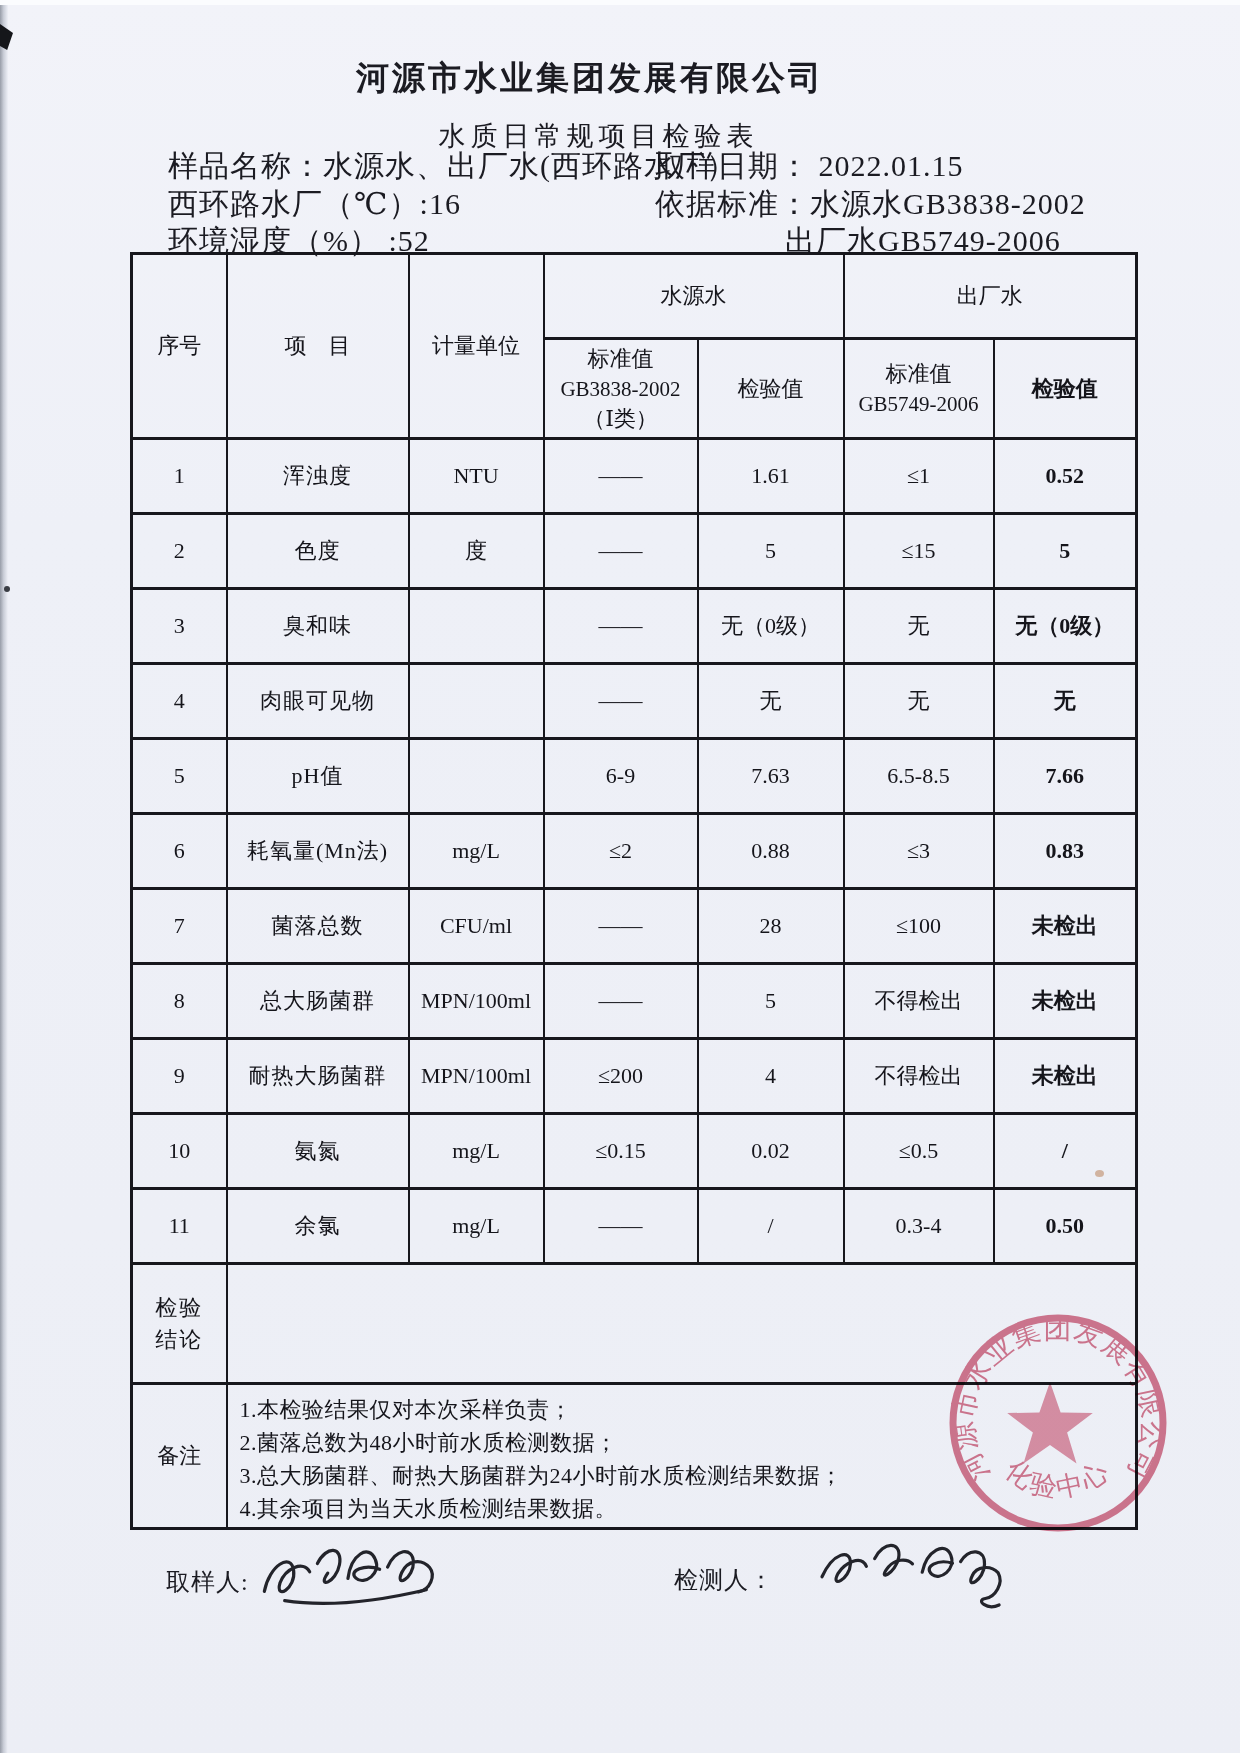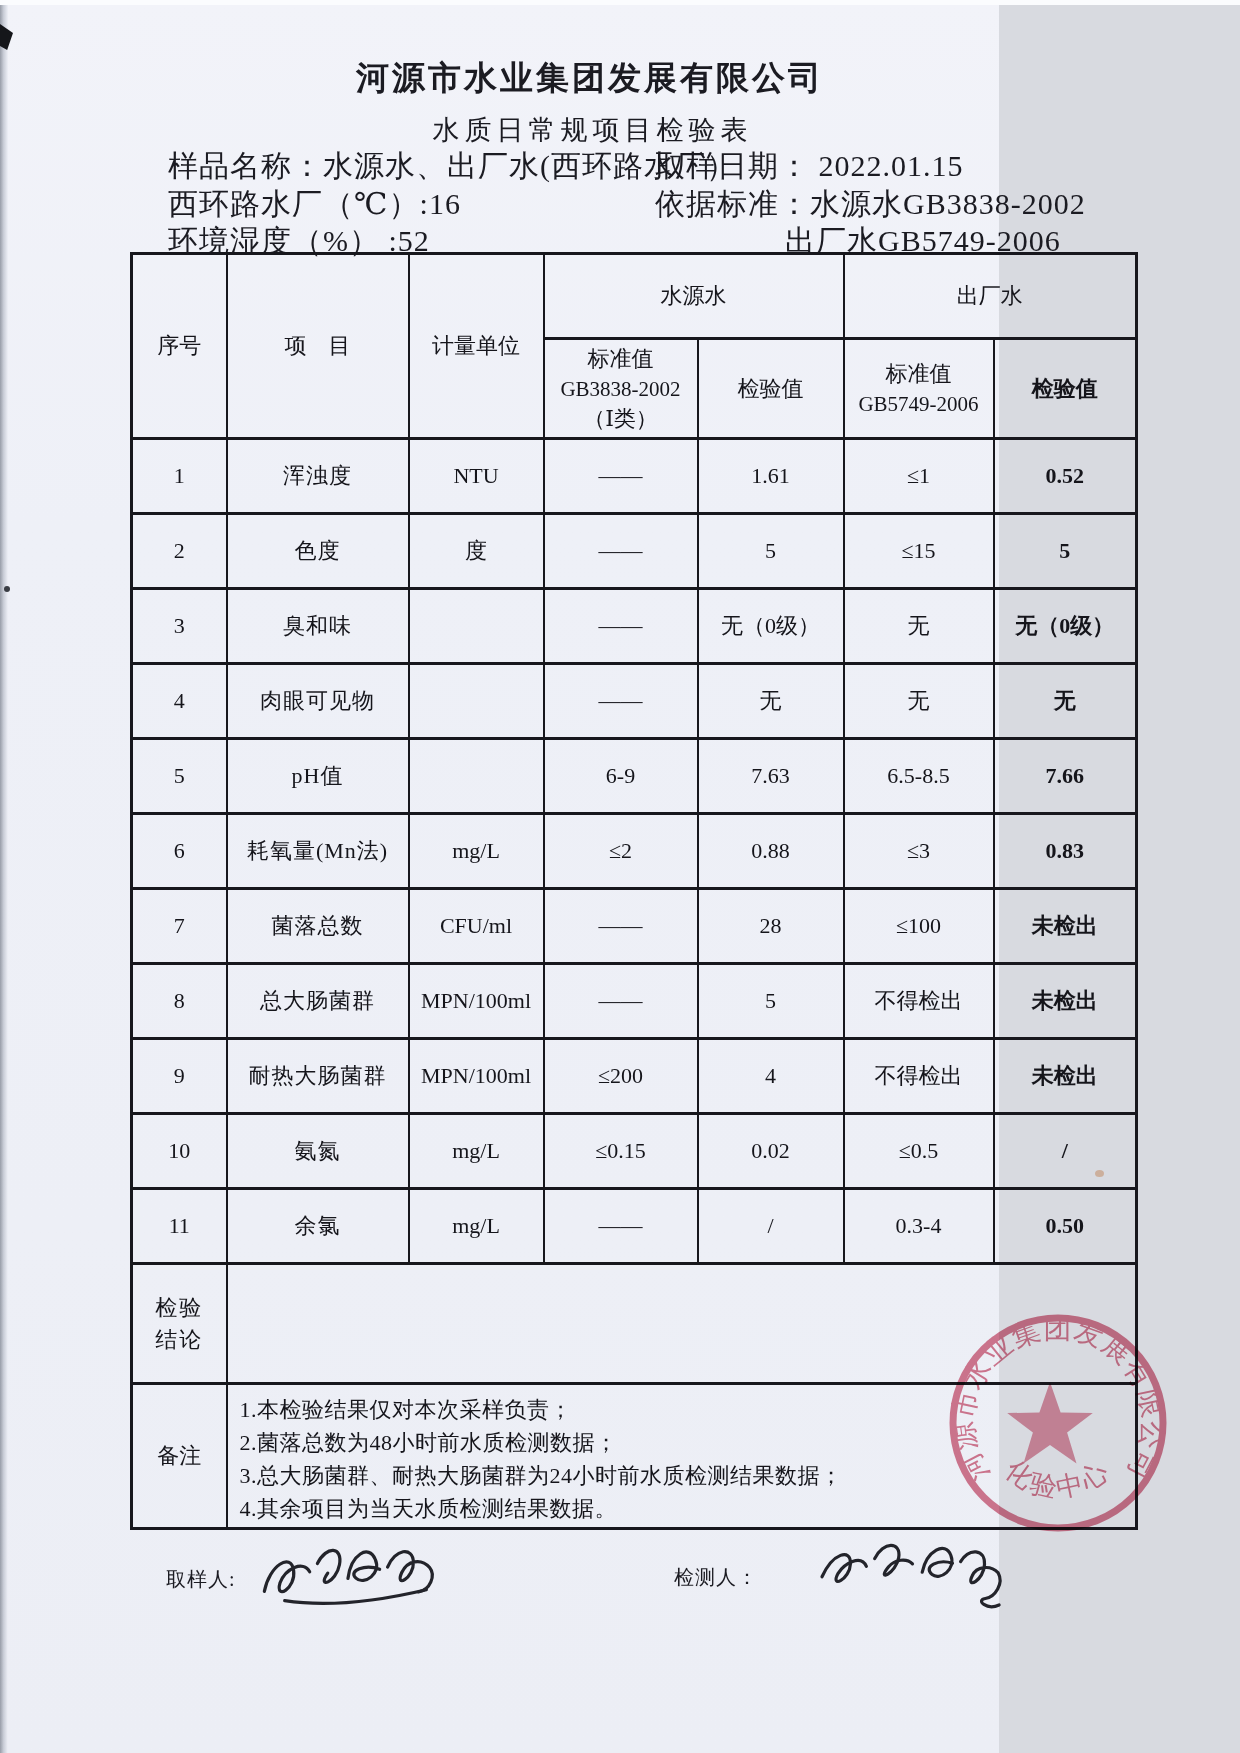--- a/index.html
+++ b/index.html
@@ -2,39 +2,39 @@
 <html style="--stamp: #d4647e;"><head>
 <meta charset="utf-8">
 <style>
   html,body{margin:0;padding:0;}
   body{
     width:1240px;height:1753px;overflow:hidden;
     font-family:"Liberation Serif","DejaVu Serif",serif;
     background:#d8dae0;
   }
   .page{
-    position:relative;width:999px;height:1753px;
+    position:relative;width:1240px;height:1753px;
     background:linear-gradient(180deg,#f2f3f9 0%,#eef0f7 30%,#edeff6 70%,#eceef5 100%);
     color:#1b1b22;
   }
   
   .edge-left{position:absolute;left:0;top:0;width:8px;height:1753px;
     background:linear-gradient(to right,#989da8,#c9cdd7 45%,#eef0f7);}
   .edge-top{position:absolute;left:0;top:0;width:1240px;height:5px;background:#fbfcfe;}
   .speck-wedge{position:absolute;left:0;top:24px;width:13px;height:26px;background:#15161a;
     clip-path:polygon(0 0,100% 35%,55% 100%,0 85%);}
   .speck-dot{position:absolute;left:4px;top:586px;width:6px;height:6px;border-radius:50%;background:#3a3d44;}
   .speck-tan{position:absolute;left:1095px;top:1170px;width:9px;height:7px;border-radius:50%;background:#c9a48b;opacity:.8;}
 
   .company{
     position:absolute;left:0;top:56px;width:1180px;margin:0;
     text-align:center;font-size:33px;font-weight:700;letter-spacing:3px;
   }
   .doc-title{
-    position:absolute;left:0;top:112px;width:1185px;margin:0;
+    position:absolute;left:0;top:112px;width:1185px;margin:6px;
     text-align:center;font-size:27px;font-weight:400;letter-spacing:5px;
   }
   .meta-line{position:absolute;font-size:30px;letter-spacing:1px;white-space:nowrap;}
 
   table.report{
     position:absolute;left:130px;top:252px;width:1005px;
     border-collapse:collapse;table-layout:fixed;
     font-size:22px;color:#15151b;
   }
   table.report{border:3px solid #17171d;}
@@ -49,21 +49,21 @@
   tr.rh-c{height:120px;}
   tr.rh-r{height:145px;}
   td.c-item{text-align:left;padding-left:15px;letter-spacing:1px;}
   td.c-bold{font-weight:700;}
   .hdr-lines div{line-height:30px;}
   .hdr-small{font-size:21px;}
   .label-2line div{line-height:32px;letter-spacing:2px;}
   .remarks{padding:5px 0 0 12px;text-align:left;}
   .remark-line{line-height:33px;font-size:22px;letter-spacing:.5px;white-space:nowrap;}
 
-  .sig-label{position:absolute;font-size:20px;letter-spacing:1px;}
+  .sig-label{position:absolute;font-size:24px;letter-spacing:1px;}
   .sig-svg{position:absolute;}
   .sig-svg path{stroke:#23242b;stroke-width:3.2;fill:none;stroke-linecap:round;stroke-linejoin:round;}
 
   .stamp{
     position:absolute;left:938px;top:1303px;width:240px;height:240px;
     mix-blend-mode:multiply;opacity:.85;
   }
   .stamp text{font-family:"Liberation Serif","DejaVu Serif",serif;fill:var(--stamp,#d4647e);}
 </style>
 </head>

